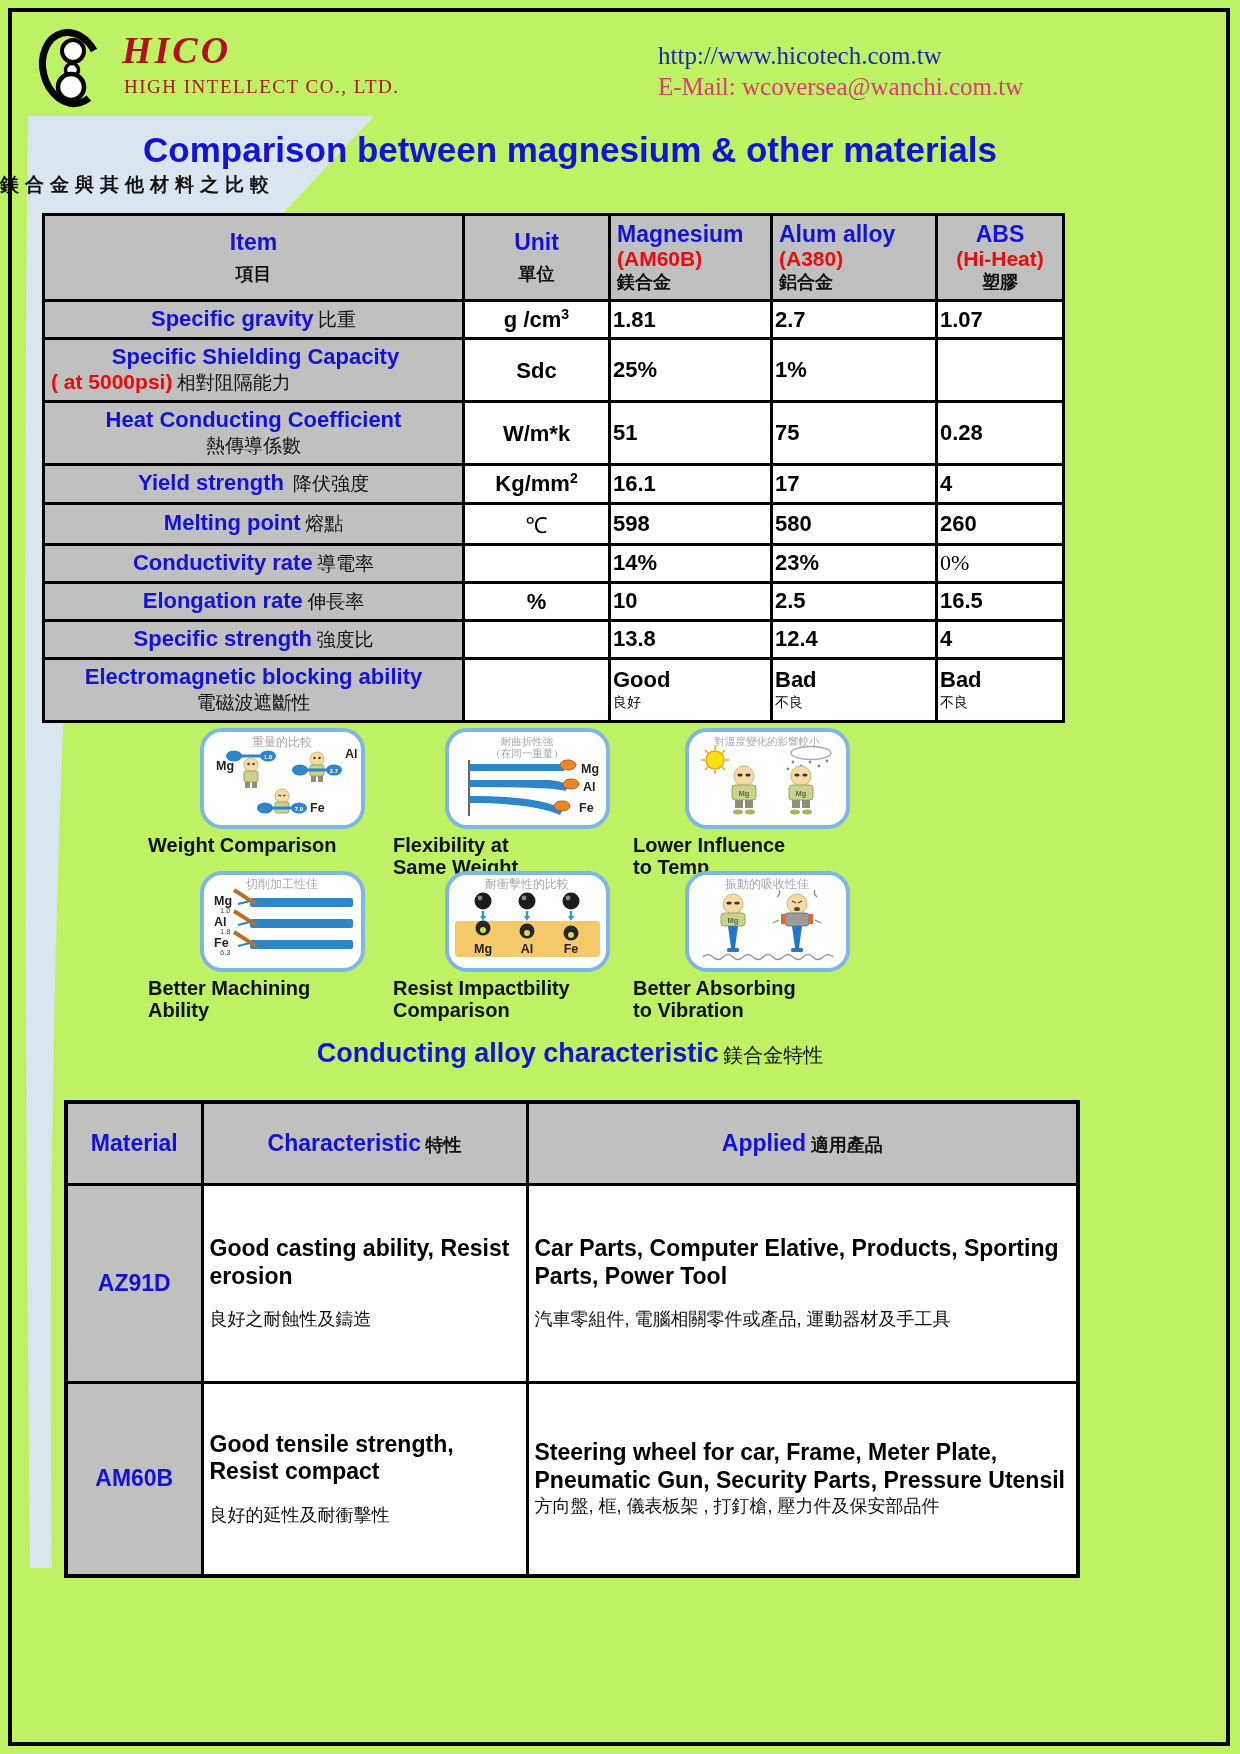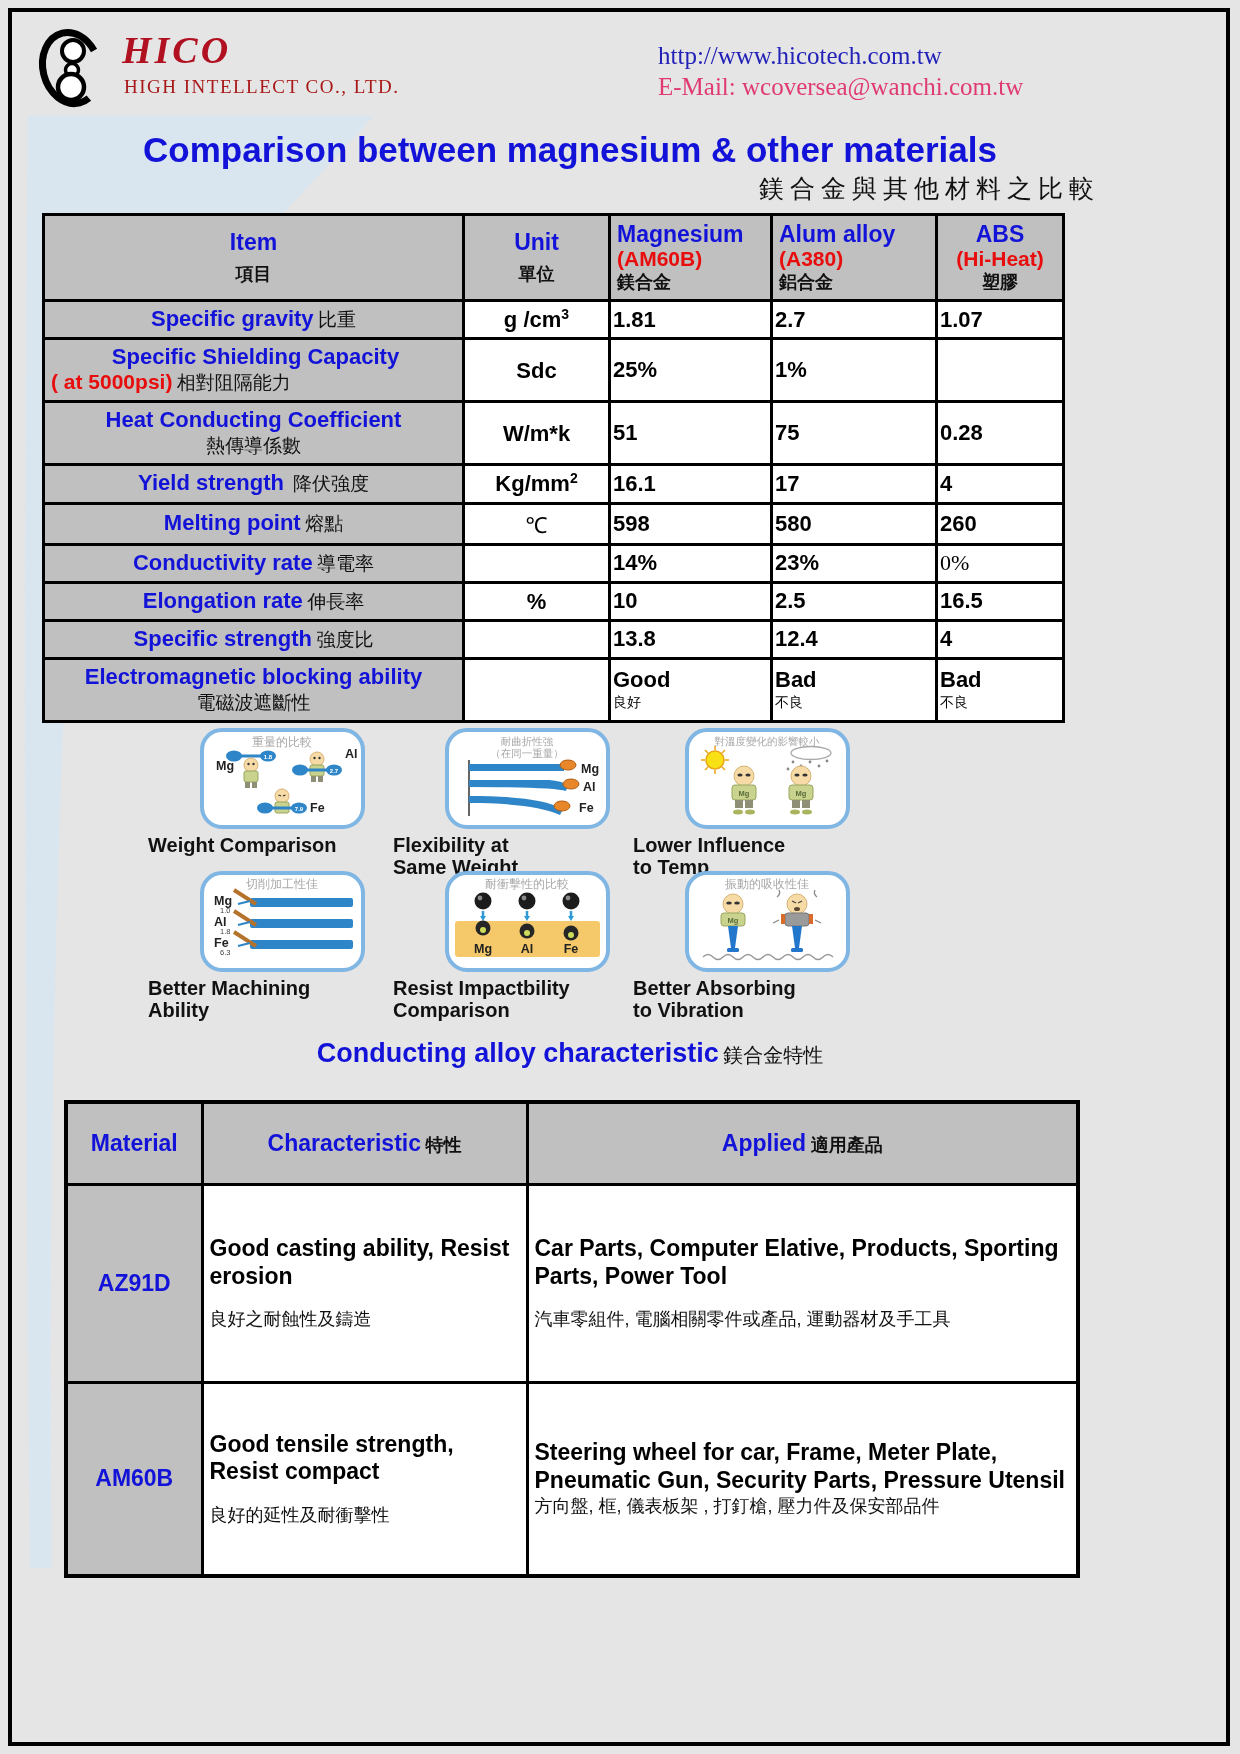--- a/index.html
+++ b/index.html
@@ -1,33 +1,33 @@
 <!DOCTYPE html>
 <html><head>
 <meta charset="utf-8">
 <style>
   html,body{margin:0;padding:0;}
   body{width:1240px;height:1754px;background:#fdfdfd;font-family:"Liberation Sans",sans-serif;position:relative;}
-  .page{position:absolute;left:0;top:0;width:1240px;height:1754px;overflow:hidden;background:#e5e5e5;}
+  .page{position:absolute;left:0;top:0;width:1240px;height:1754px;overflow:hidden;background:#bef264;}
   .frame{position:absolute;left:8px;top:8px;width:1214px;height:1730px;border:4px solid #000;z-index:3;pointer-events:none;}
   .bgshape{position:absolute;left:0;top:0;z-index:0;}
   .content{position:absolute;left:0;top:0;width:1240px;height:1754px;z-index:1;}
 
   
   .logo-wrap{position:absolute;left:34px;top:26px;width:600px;height:90px;}
   .logo-svg{position:absolute;left:0;top:0;}
   .hico-name{position:absolute;left:88px;top:2px;font-family:"Liberation Serif",serif;font-style:italic;font-weight:bold;font-size:38px;color:#b01020;letter-spacing:3px;}
   .hico-co{position:absolute;left:90px;top:50px;font-family:"Liberation Serif",serif;font-size:19px;color:#a81818;letter-spacing:1.5px;}
   .contact{position:absolute;left:658px;top:40px;line-height:1.25;}
   .site{font-family:"Liberation Serif",serif;font-size:25px;color:#2222b8;}
   .mail{font-family:"Liberation Serif",serif;font-size:25px;color:#e03a74;}
 
   
   .main-title{position:absolute;left:0px;top:130px;width:1140px;text-align:center;font-size:35px;font-weight:bold;color:#1212d8;}
-  .sub-title{position:absolute;left:0px;top:172px;width:1100px;text-align:right;font-family:"Liberation Serif",serif;font-size:25px;font-weight:normal;color:#111;letter-spacing:6px;}
+  .sub-title{position:absolute;left:0px;top:172px;width:1100px;text-align:left;font-family:"Liberation Serif",serif;font-size:19px;font-weight:bold;color:#111;letter-spacing:6px;}
 
   
   table{border-collapse:collapse;table-layout:fixed;}
   .comp-table{position:absolute;left:42px;top:213px;width:1020px;border:3px solid #000;background:#fff;}
   .comp-table td,.comp-table th{border:3px solid #000;padding:4px 2px;overflow:hidden;}
   .gray{background:#c0c0c0;}
   .hdr-en{color:#1212d8;font-weight:bold;font-size:23px;line-height:1.15;}
   .hdr-code{color:#e80c0c;font-size:21px;font-weight:bold;line-height:1.15;}
   .hdr-zh{color:#111;font-size:18px;line-height:1.3;}
   .lal{text-align:left;padding-left:6px !important;}

